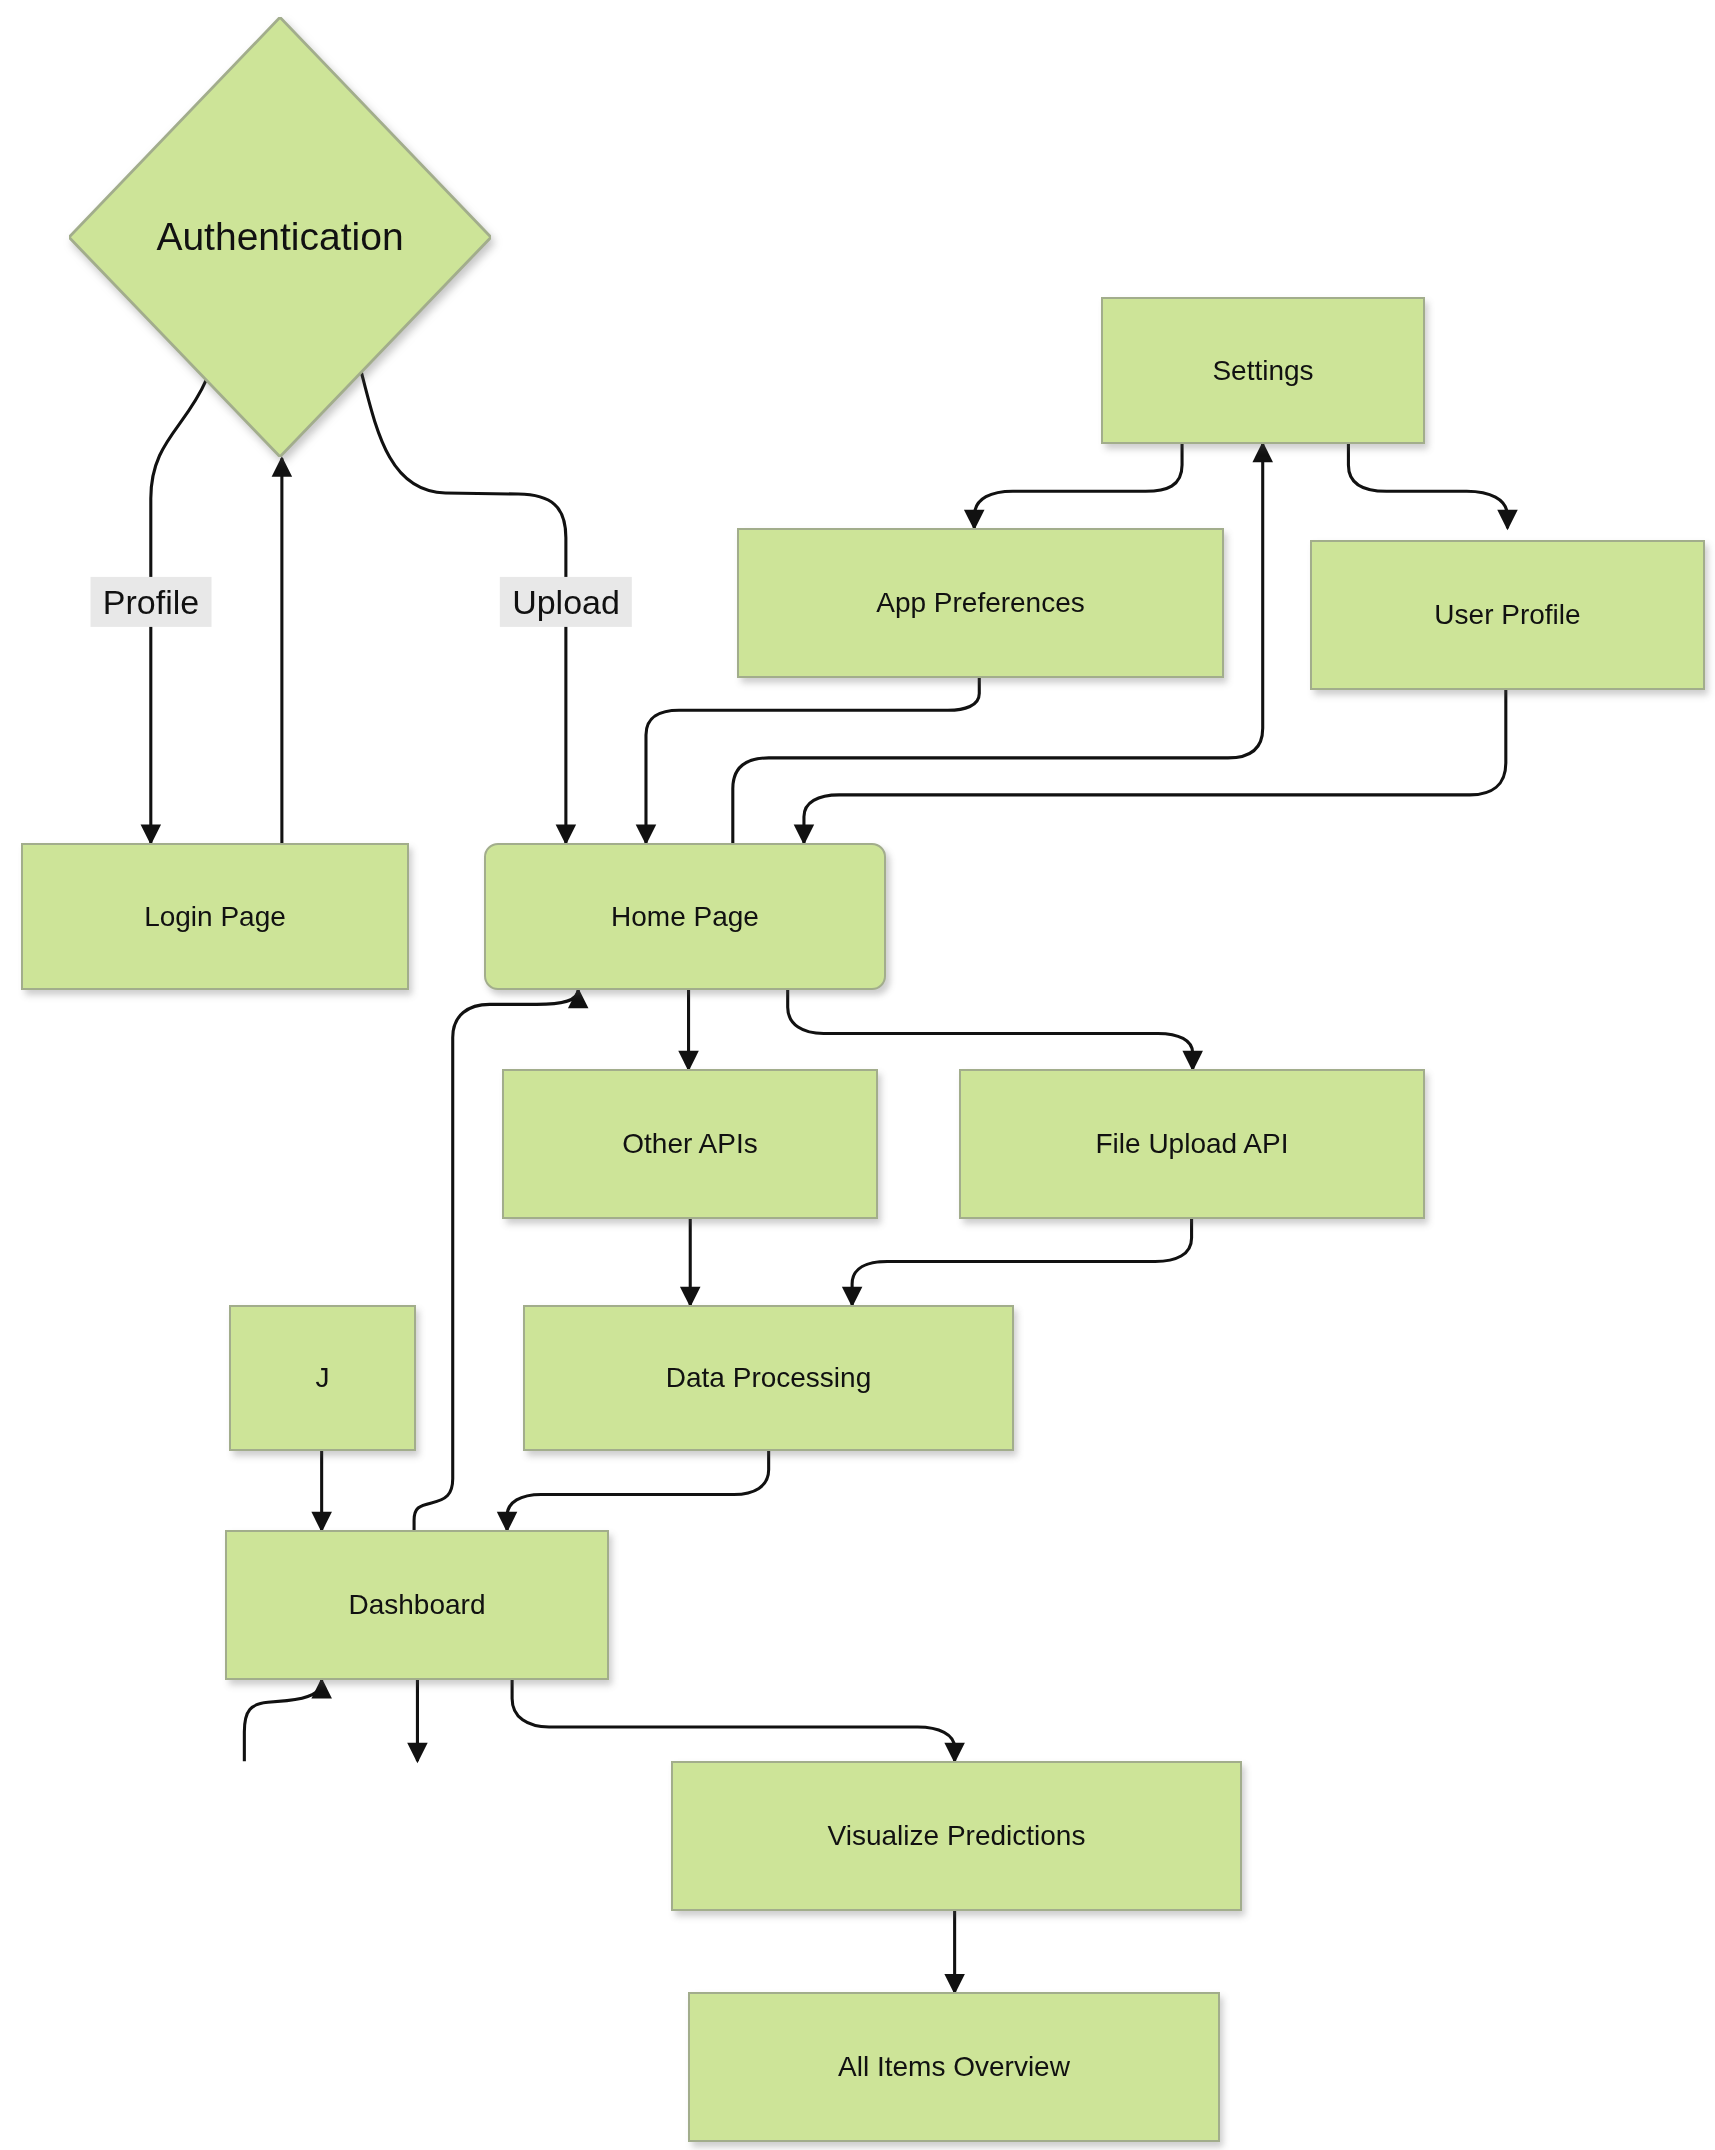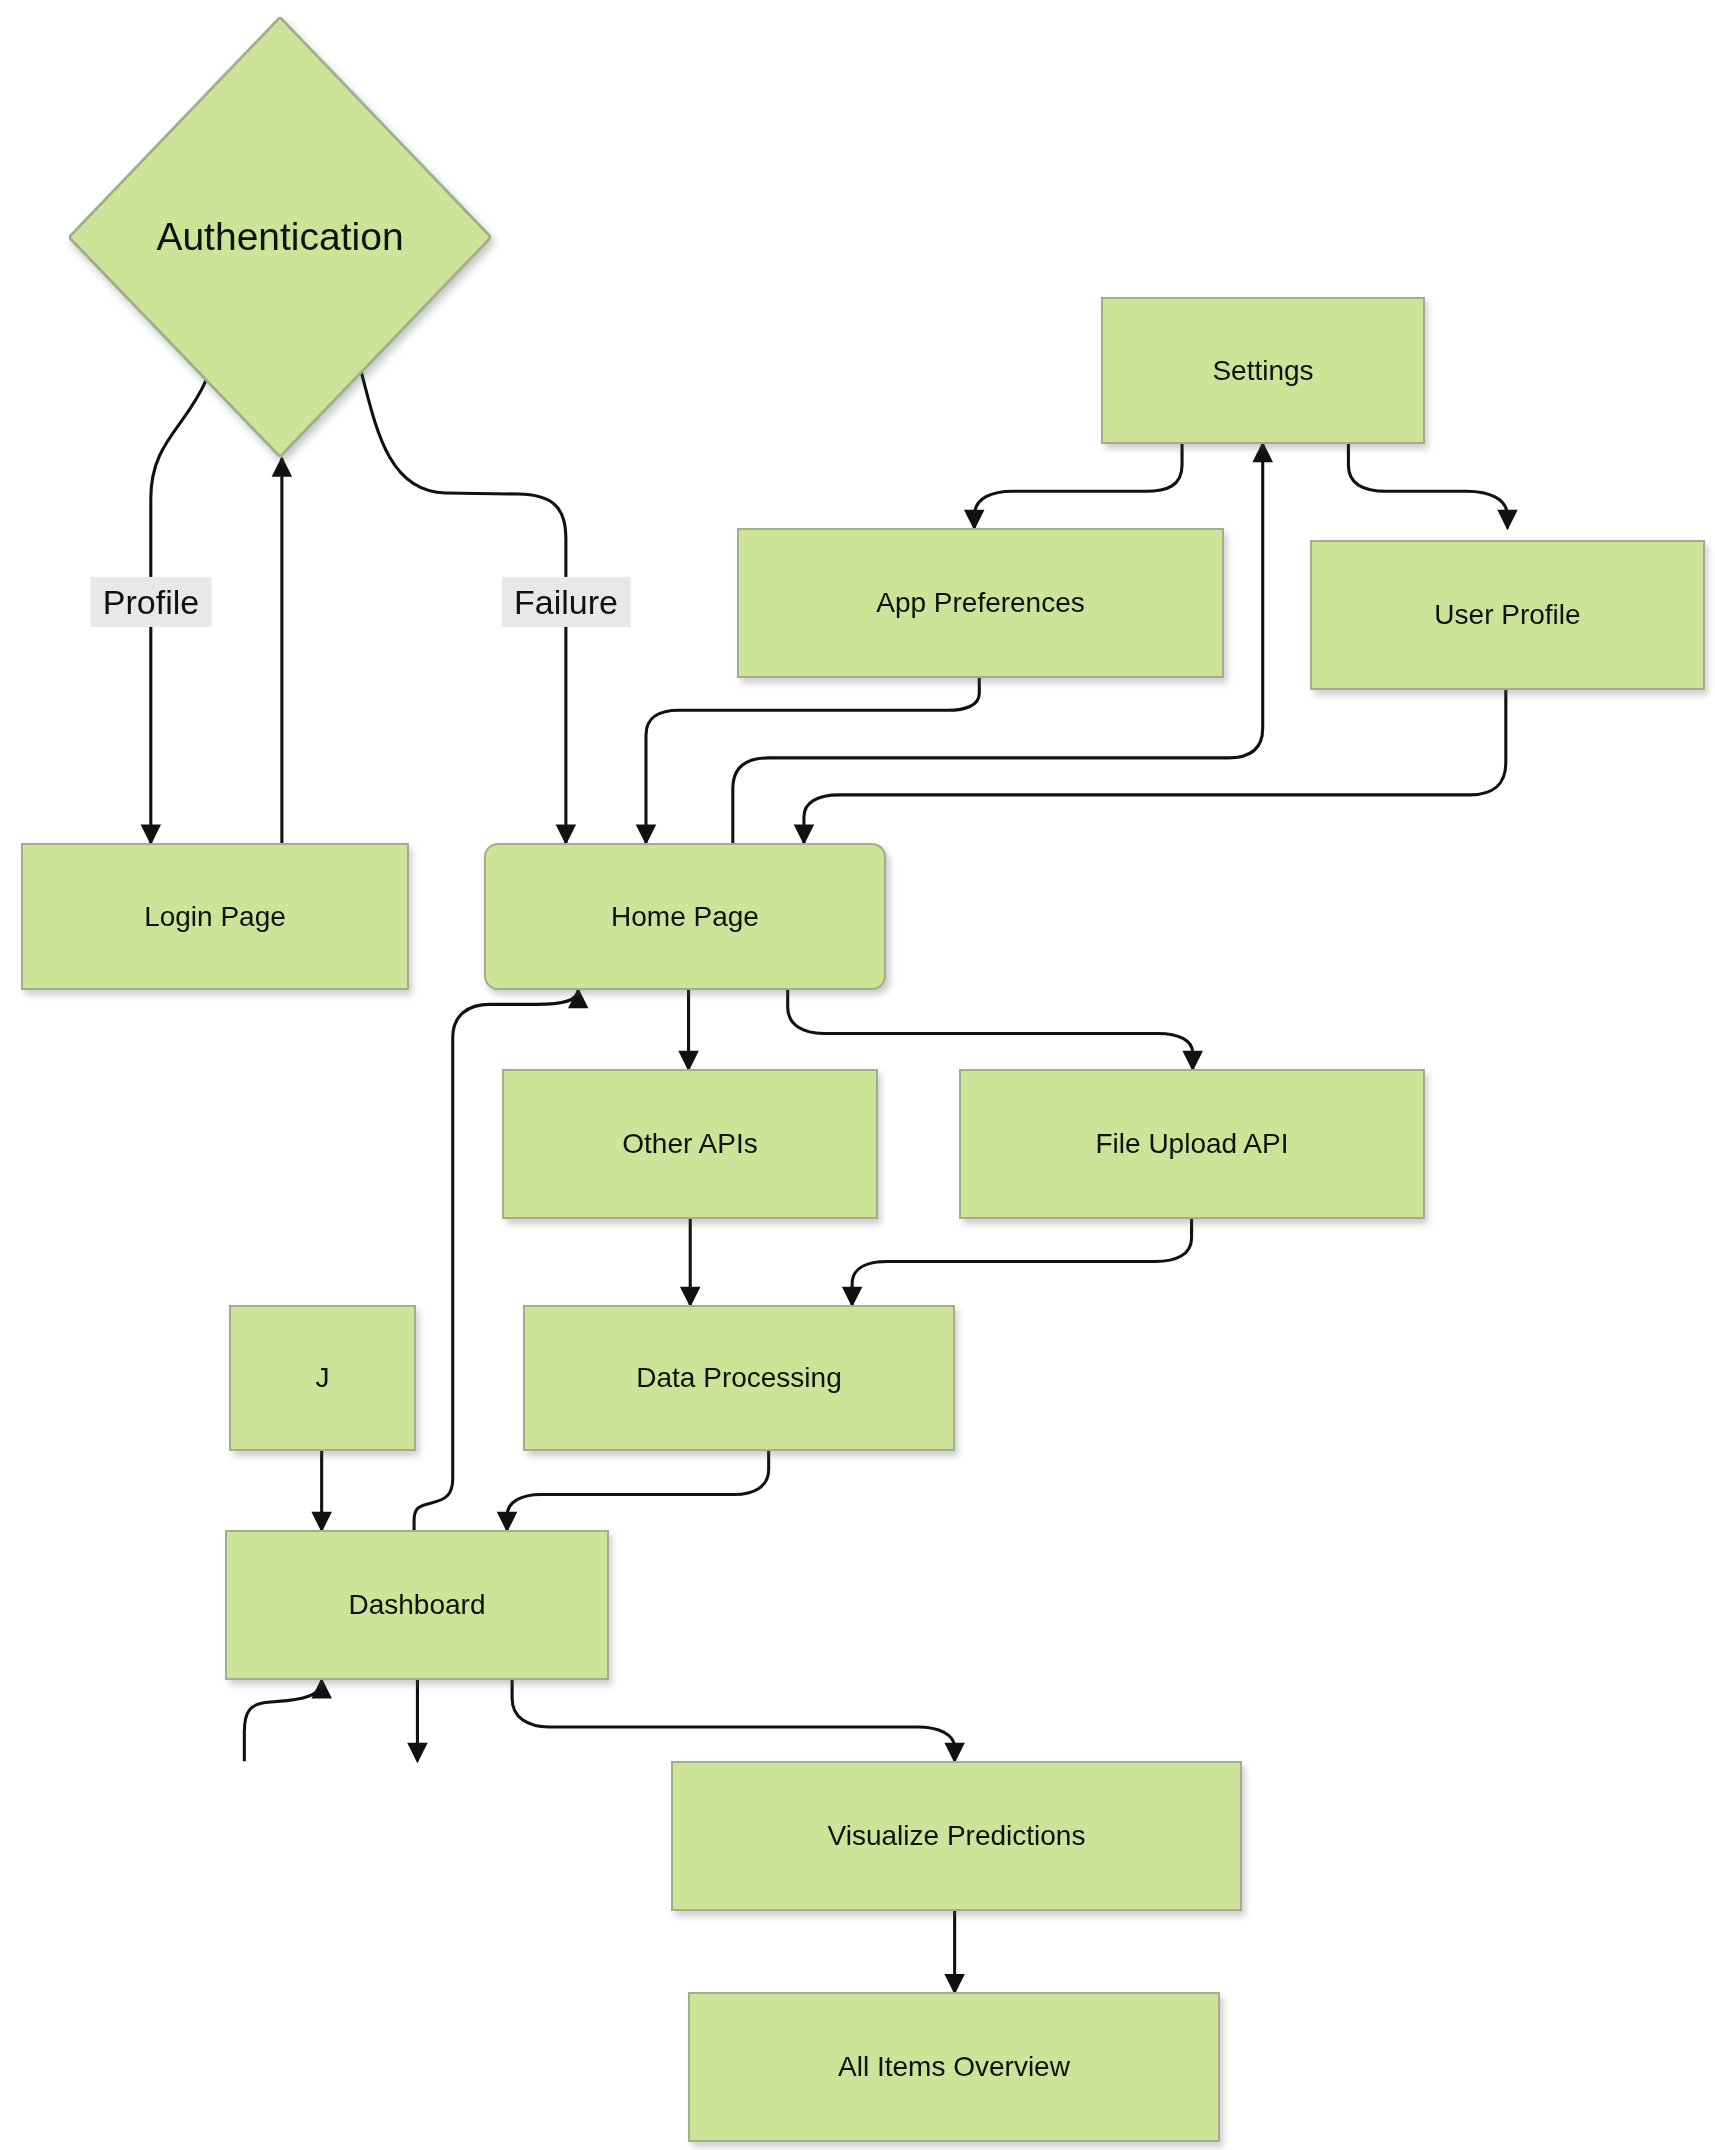--- a/index.html
+++ b/index.html
@@ -36,21 +36,21 @@
   .edge{stroke:var(--edge,#111111);stroke-width:5.5;fill:none;}
   
   #n-settings{left:1101px;top:297px;width:324px;height:147px;}
   #n-app-preferences{left:737px;top:528px;width:487px;height:150px;}
   #n-user-profile{left:1310px;top:540px;width:395px;height:150px;}
   #n-login-page{left:21px;top:843px;width:388px;height:147px;}
   #n-home-page{left:484px;top:843px;width:402px;height:147px;border-radius:14px;}
   #n-other-apis{left:502px;top:1069px;width:376px;height:150px;}
   #n-file-upload-api{left:959px;top:1069px;width:466px;height:150px;}
   #n-j{left:229px;top:1305px;width:187px;height:146px;}
-  #n-data-processing{left:523px;top:1305px;width:432px;height:146px;}
+  #n-data-processing{left:523px;top:1305px;width:491px;height:146px;}
   #n-dashboard{left:225px;top:1530px;width:384px;height:150px;}
   #n-export-predictions{left:69px;top:1761px;width:527px;height:150px;}
   #n-visualize-predictions{left:671px;top:1761px;width:571px;height:150px;}
   #n-all-items-overview{left:688px;top:1992px;width:532px;height:150px;}
   #lbl-failure{left:151px;top:602px;}
   #lbl-success{left:566px;top:602px;}
 </style>
 </head>
 <body>
 
@@ -122,16 +122,16 @@
     <span>Dashboard</span>
   </div>
   <div class="node" id="n-all-items-overview">
     <span>All Items Overview</span>
   </div>
   <div class="node" id="n-visualize-predictions">
     <span>Visualize Predictions</span>
   </div>
 
   <div class="edge-label" id="lbl-failure">Profile</div>
-  <div class="edge-label" id="lbl-success">Failure</div>
+  <div class="edge-label" id="lbl-success">Upload</div>
 
 </div>
 
 
 </body></html>

